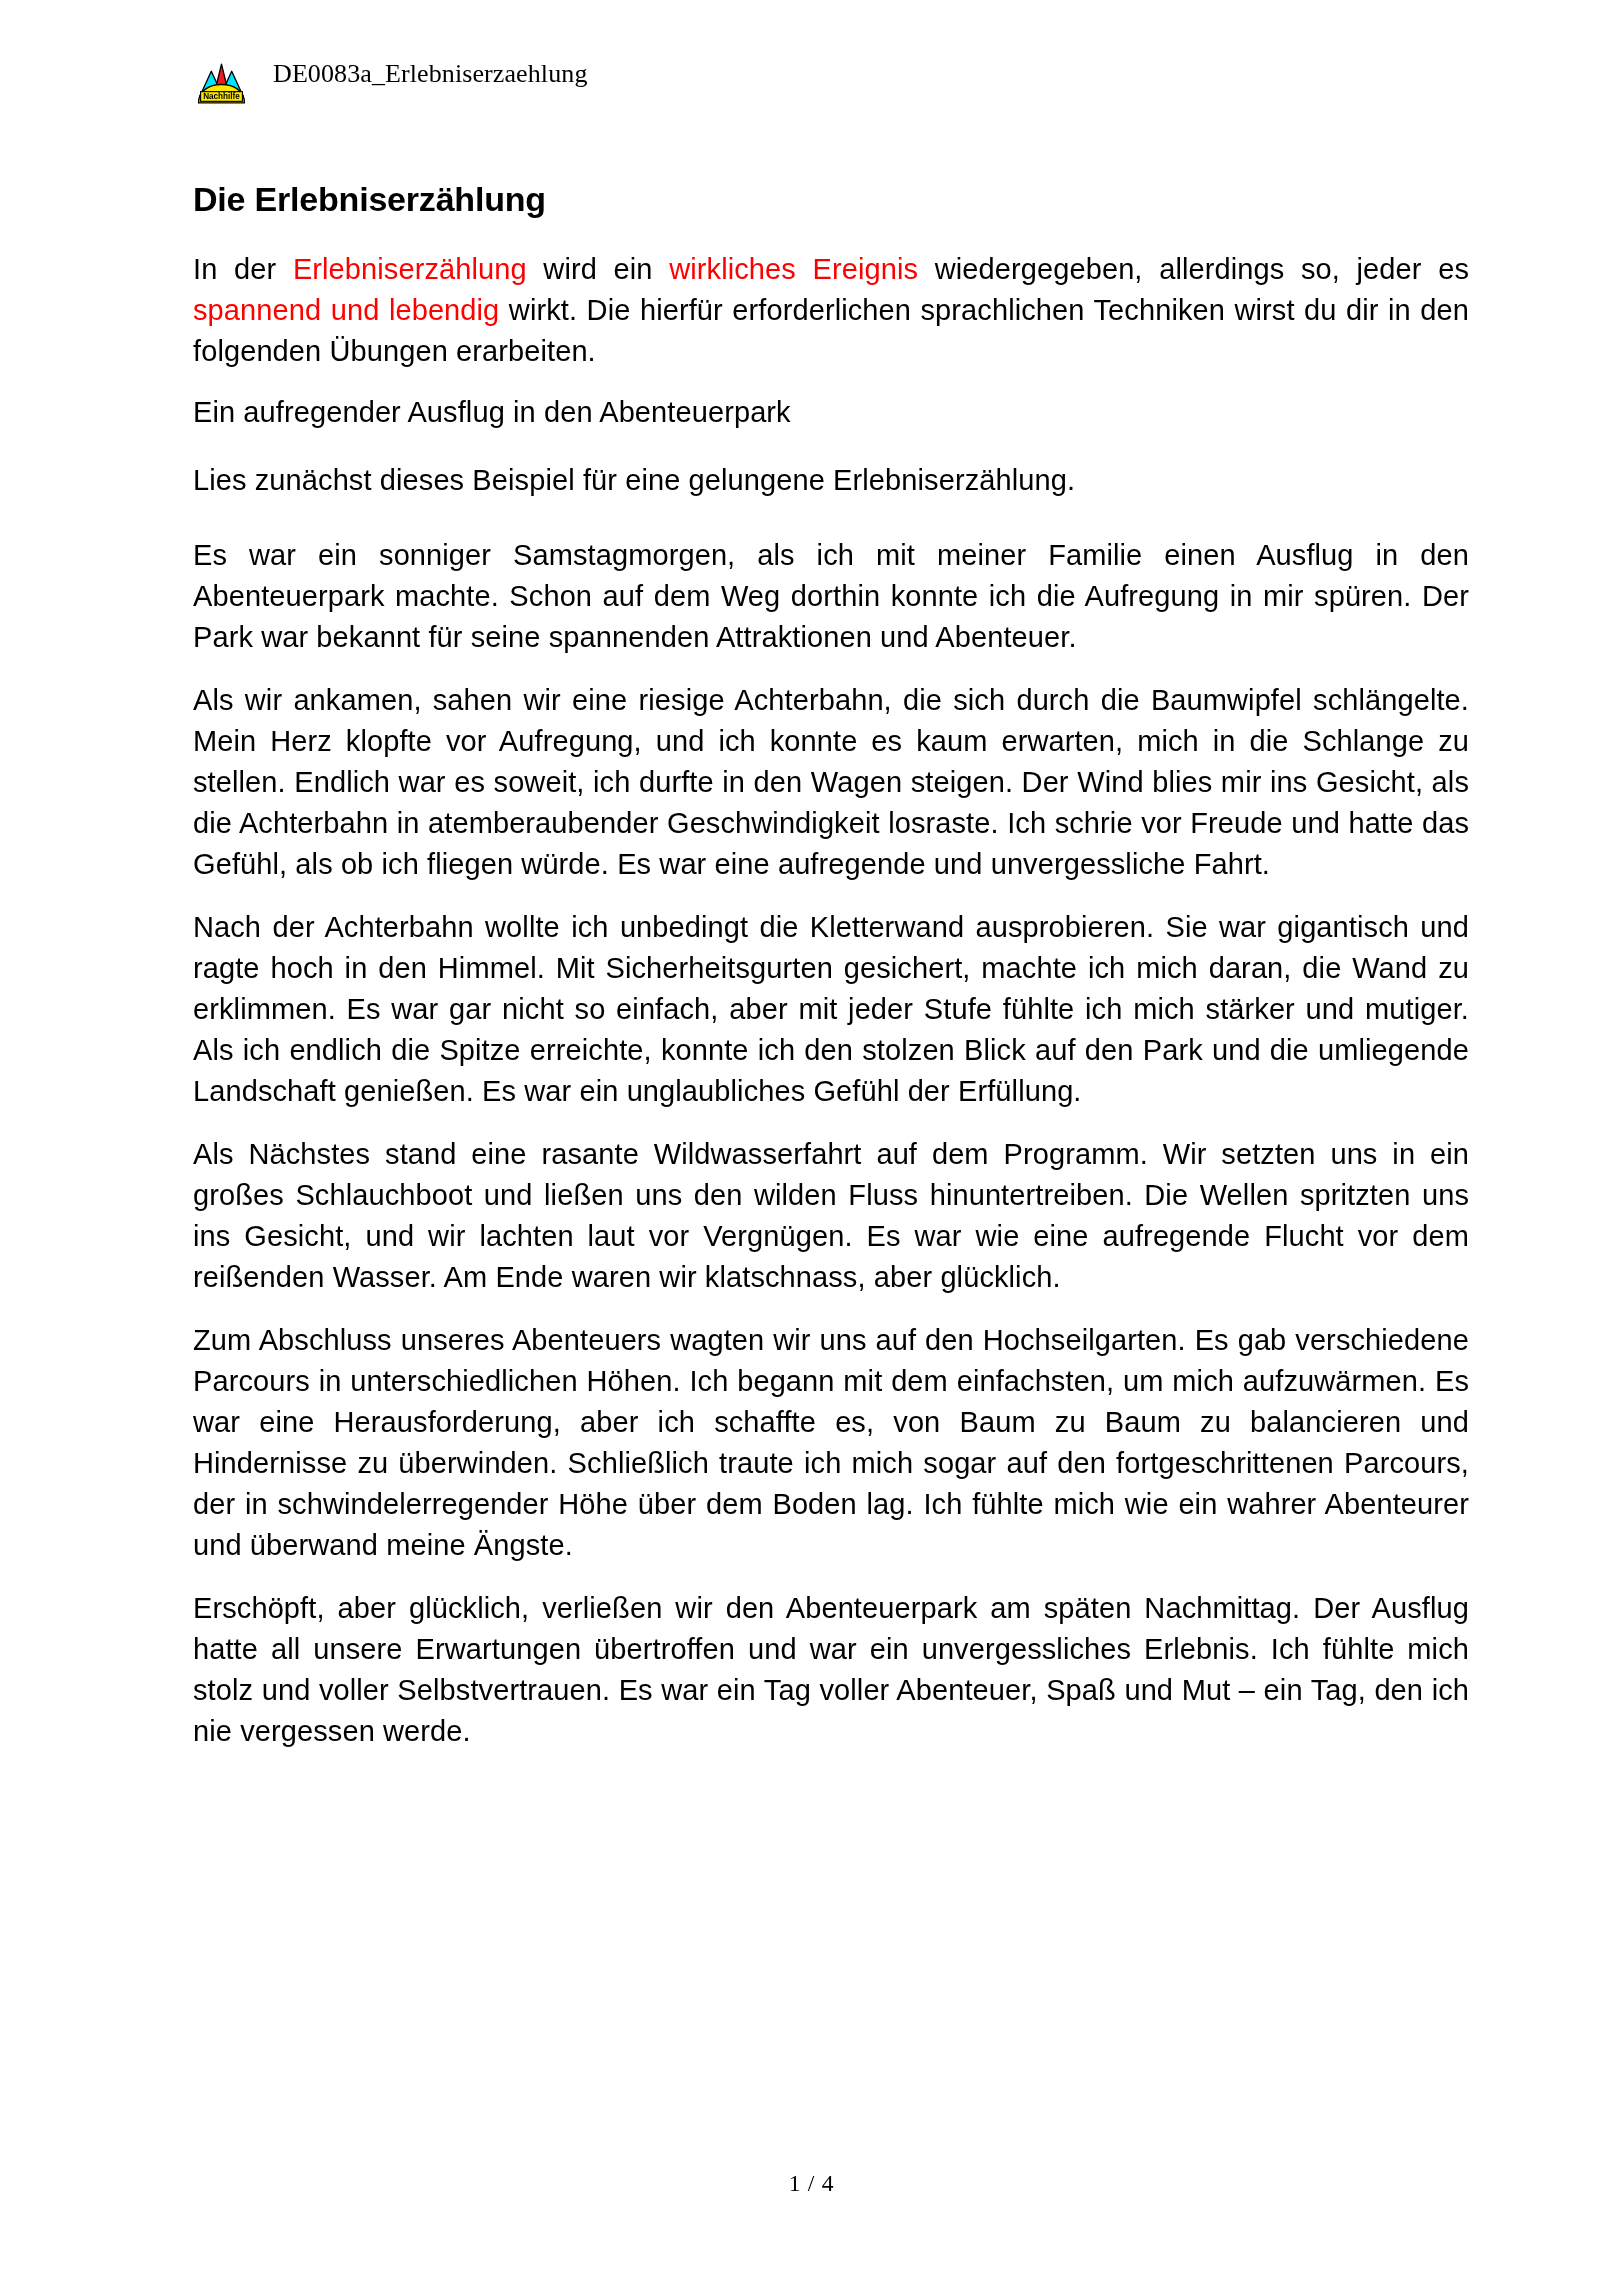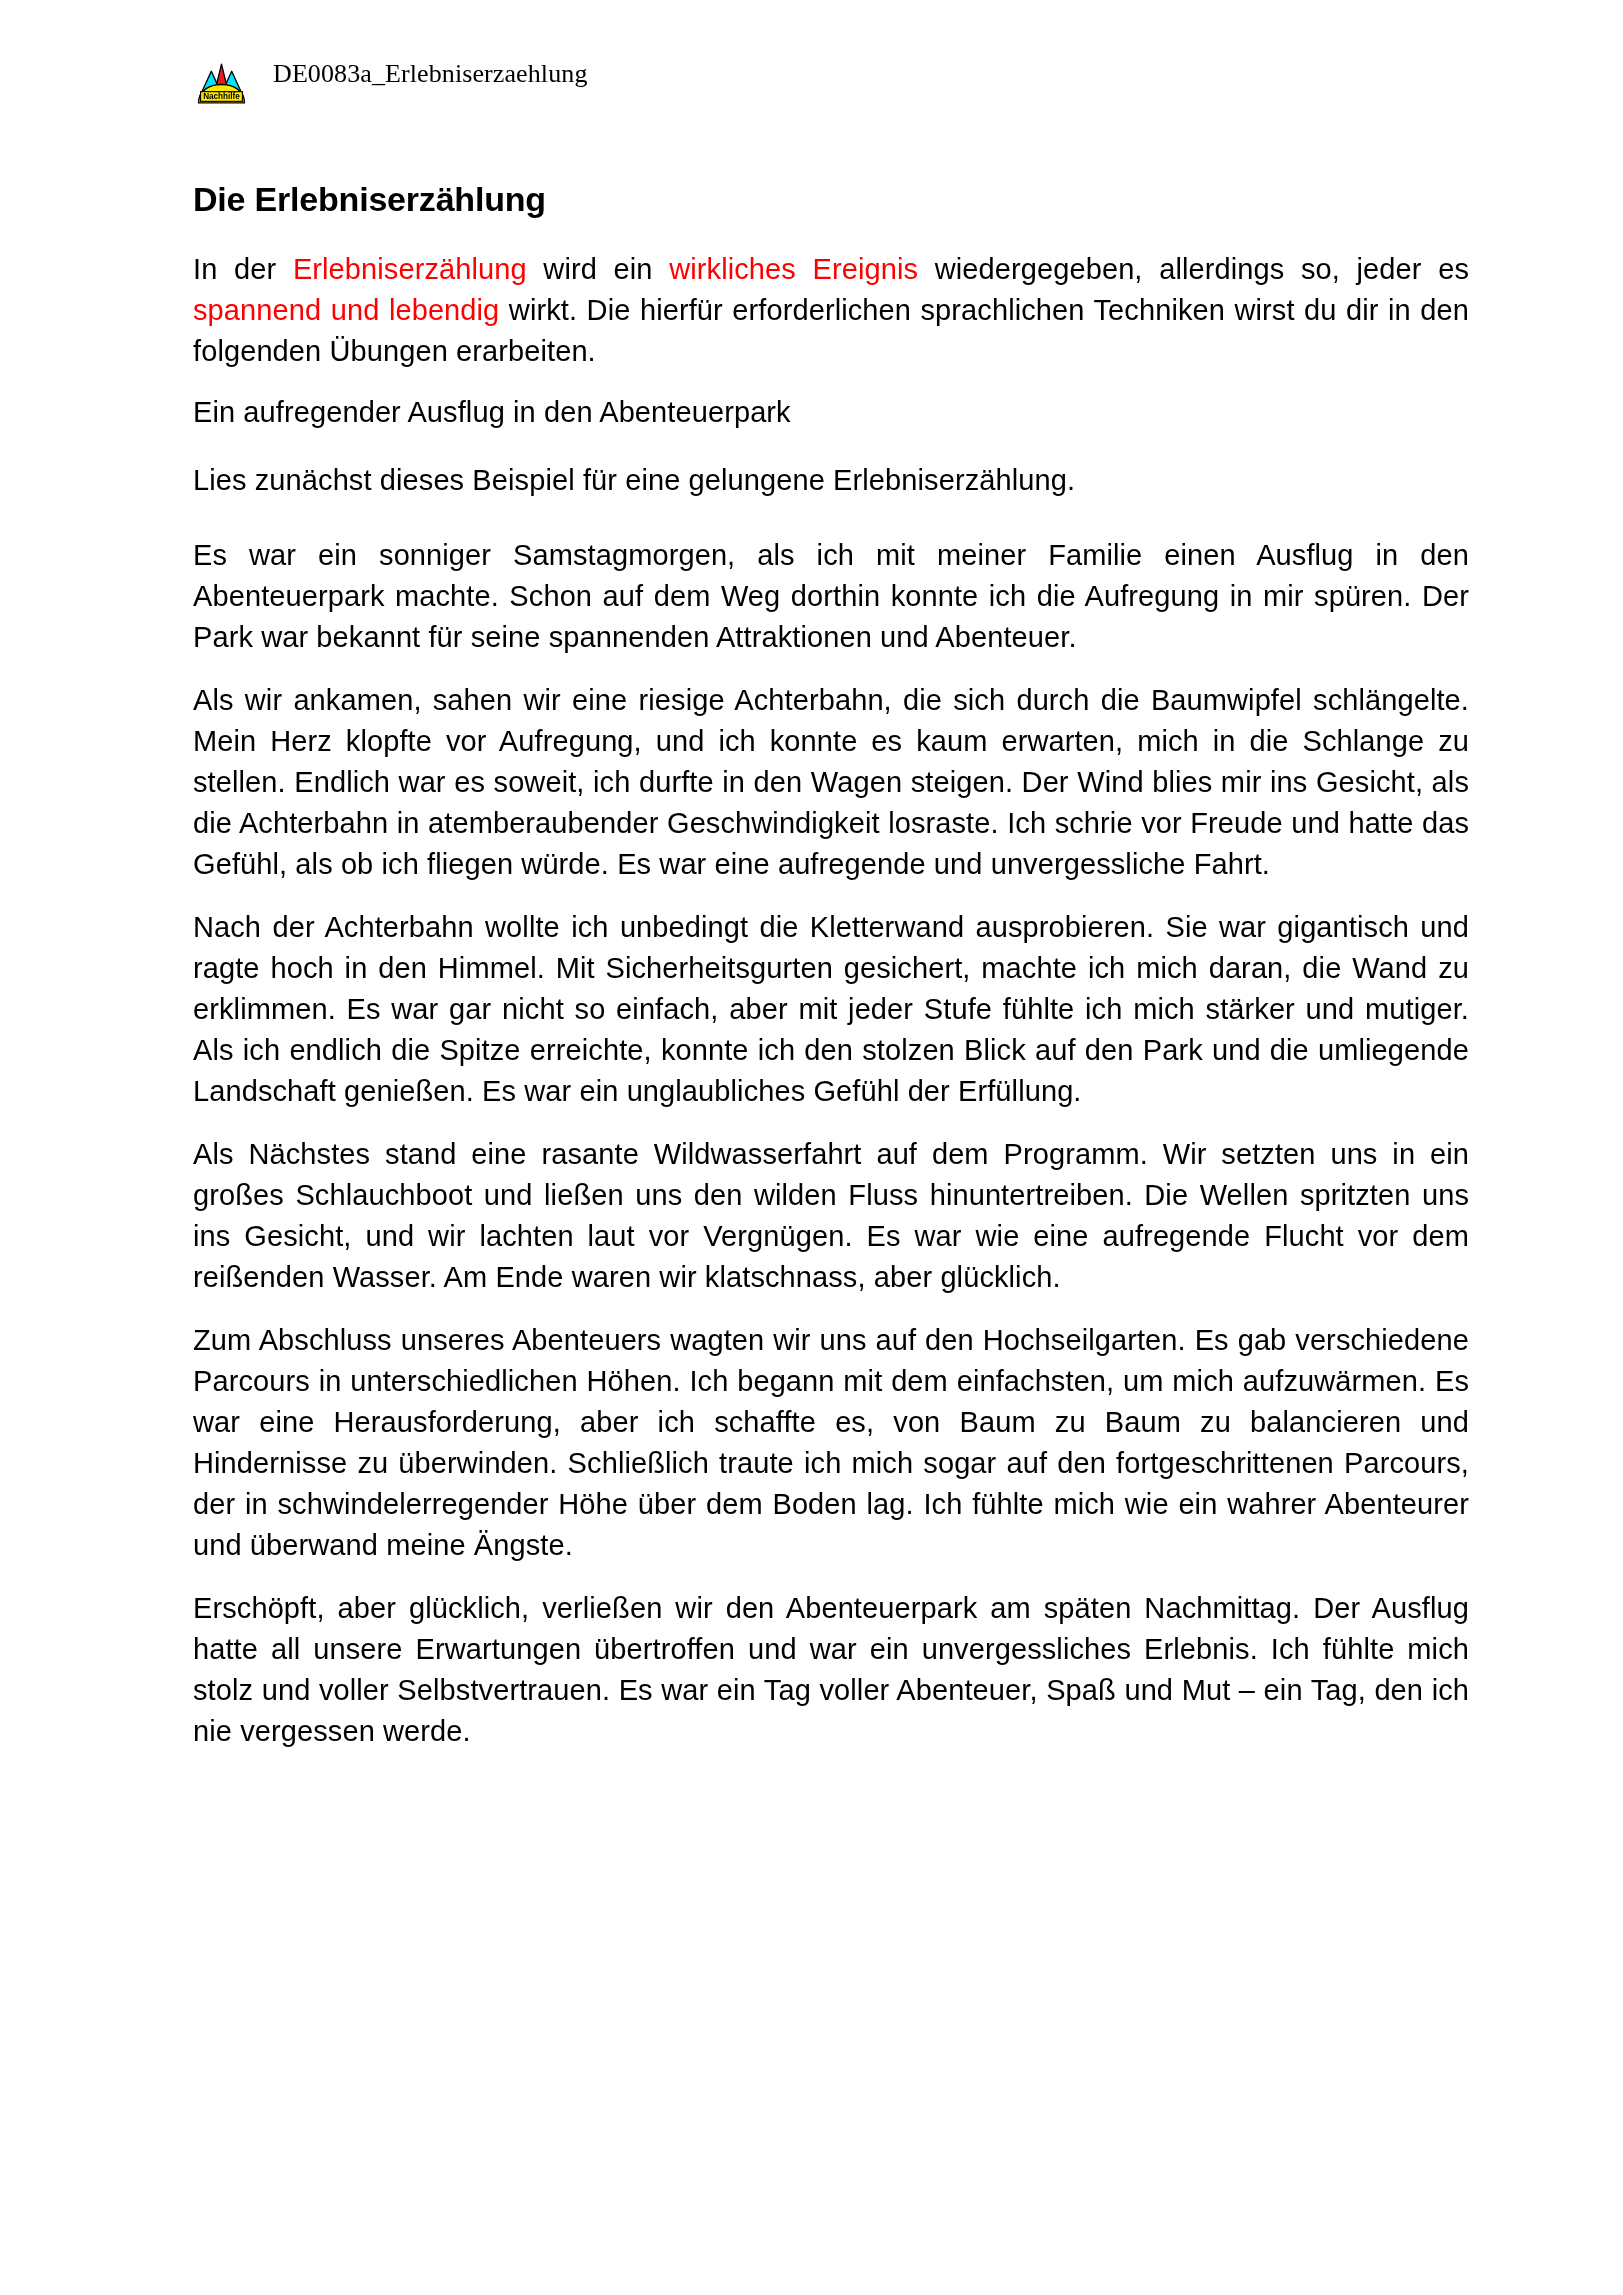--- a/index.html
+++ b/index.html
@@ -158,15 +158,18 @@
     <p class="para">Nach der Achterbahn wollte ich unbedingt die Kletterwand ausprobieren. Sie war gigantisch und ragte hoch in den Himmel. Mit Sicherheitsgurten gesichert, machte ich mich daran, die Wand zu erklimmen. Es war gar nicht so einfach, aber mit jeder Stufe fühlte ich mich stärker und mutiger. Als ich endlich die Spitze erreichte, konnte ich den stolzen Blick auf den Park und die umliegende Landschaft genießen. Es war ein unglaubliches Gefühl der Erfüllung.</p>
 
     <p class="para">Als Nächstes stand eine rasante Wildwasserfahrt auf dem Programm. Wir setzten uns in ein großes Schlauchboot und ließen uns den wilden Fluss hinuntertreiben. Die Wellen spritzten uns ins Gesicht, und wir lachten laut vor Vergnügen. Es war wie eine aufregende Flucht vor dem reißenden Wasser. Am Ende waren wir klatschnass, aber glücklich.</p>
 
     <p class="para">Zum Abschluss unseres Abenteuers wagten wir uns auf den Hochseilgarten. Es gab verschiedene Parcours in unterschiedlichen Höhen. Ich begann mit dem einfachsten, um mich aufzuwärmen. Es war eine Herausforderung, aber ich schaffte es, von Baum zu Baum zu balancieren und Hindernisse zu überwinden. Schließlich traute ich mich sogar auf den fortgeschrittenen Parcours, der in schwindelerregender Höhe über dem Boden lag. Ich fühlte mich wie ein wahrer Abenteurer und überwand meine Ängste.</p>
 
     <p class="para last">Erschöpft, aber glücklich, verließen wir den Abenteuerpark am späten Nachmittag. Der Ausflug hatte all unsere Erwartungen übertroffen und war ein unvergessliches Erlebnis. Ich fühlte mich stolz und voller Selbstvertrauen. Es war ein Tag voller Abenteuer, Spaß und Mut – ein Tag, den ich nie vergessen werde.</p>
 
   </div>
 
+  <div class="footer">
+    <span class="footer-pagenum">1 / 4</span>
+  </div>
 
 </div>
 
 
 </body></html>

